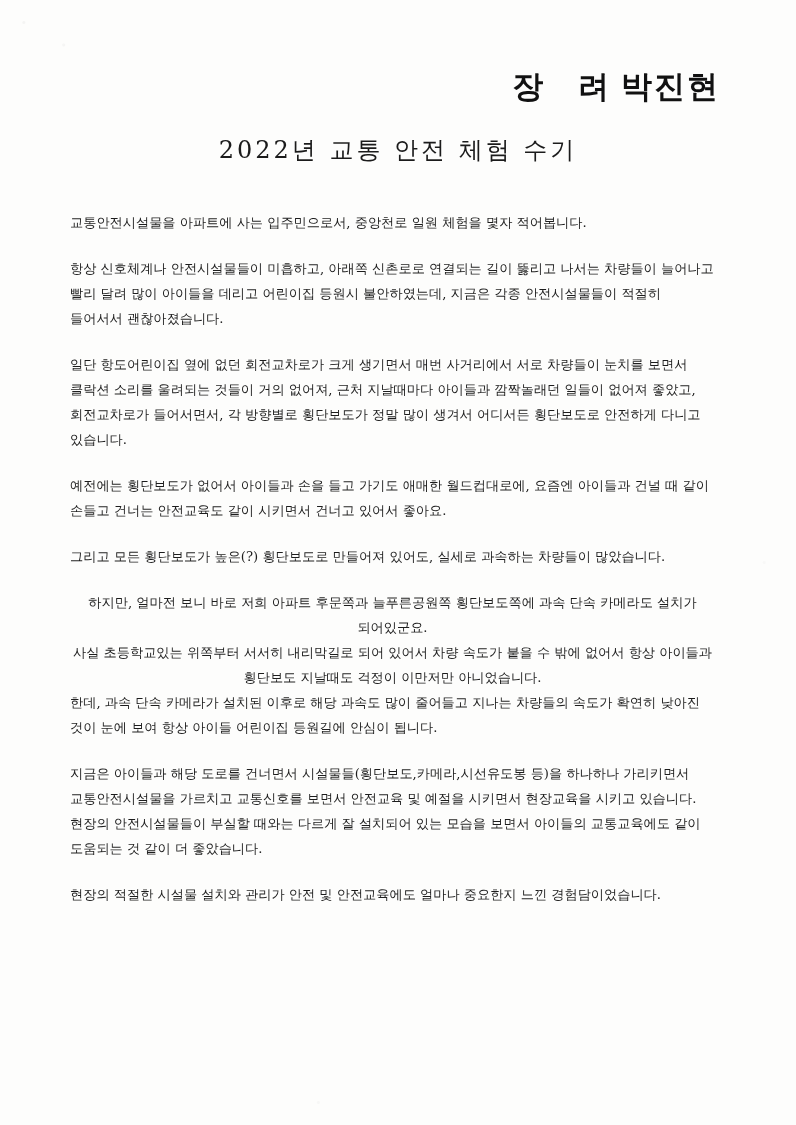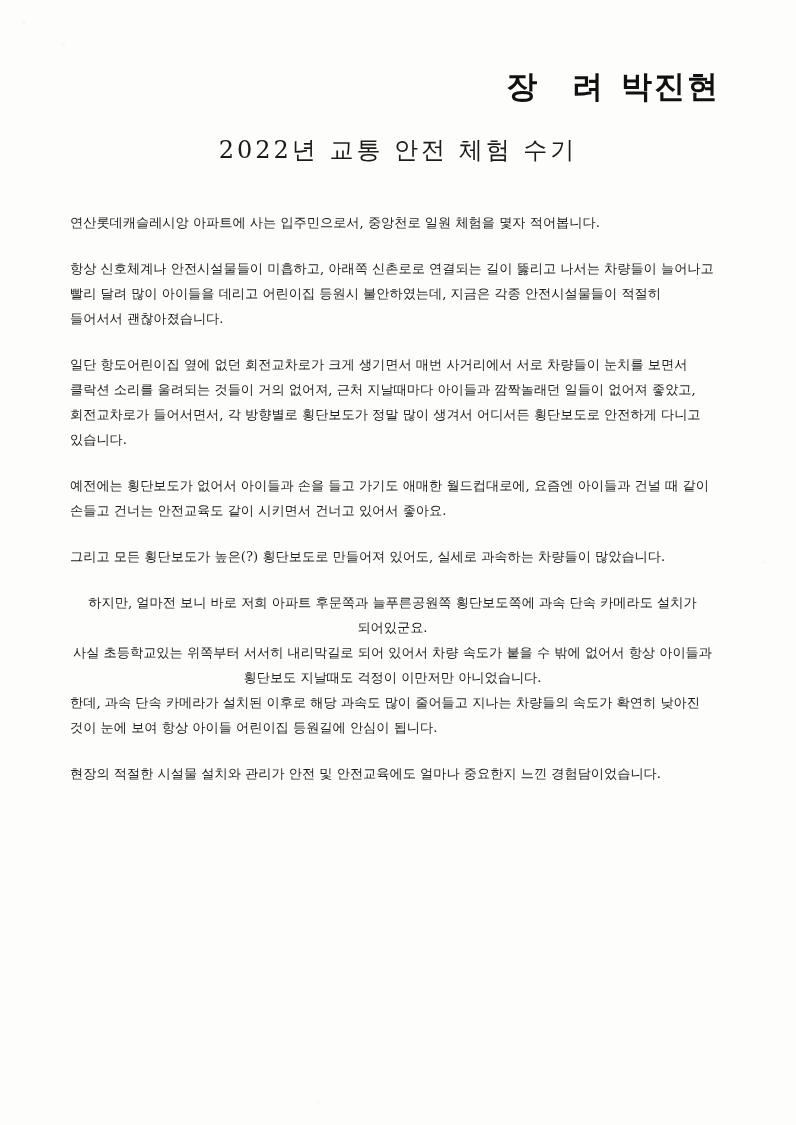--- a/index.html
+++ b/index.html
@@ -36,21 +36,20 @@
     top: 66px;
     right: 76px;
     font-size: 31px;
     letter-spacing: 2px;
     font-weight: 600;
     color: #111;
     white-space: nowrap;
   }
   .award-line .prize {
     letter-spacing: 12px;
-    margin-right: 6px;
   }
   .doc-title {
     position: absolute;
     top: 134px;
     left: 0;
     width: 796px;
     text-align: center;
     font-size: 24px;
     letter-spacing: 3px;
     color: #1b1b1b;
@@ -83,23 +82,24 @@
 <div class="page">
   <div class="scan-noise"></div>
 
   <div class="award-line">
     <span class="prize">장   려</span><span>박진현</span>
   </div>
 
   <div class="doc-title">2022년 교통 안전 체험 수기</div>
 
   <div class="body-text">
-    <p class="para">연산롯데캐슬레시앙 아파트에 사는 입주민으로서, 중앙천로 일원 체험을 몇자 적어봅니다.</p>
+    <p class="para">교통안전시설물을 아파트에 사는 입주민으로서, 중앙천로 일원 체험을 몇자 적어봅니다.</p>
     <p class="para">항상 신호체계나 안전시설물들이 미흡하고, 아래쪽 신촌로로 연결되는 길이 뚫리고 나서는 차량들이 늘어나고 빨리 달려 많이 아이들을 데리고 어린이집 등원시 불안하였는데, 지금은 각종 안전시설물들이 적절히 들어서서 괜찮아졌습니다.</p>
     <p class="para">일단 항도어린이집 옆에 없던 회전교차로가 크게 생기면서 매번 사거리에서 서로 차량들이 눈치를 보면서 클락션 소리를 울려되는 것들이 거의 없어져, 근처 지날때마다 아이들과 깜짝놀래던 일들이 없어져 좋았고, 회전교차로가 들어서면서, 각 방향별로 횡단보도가 정말 많이 생겨서 어디서든 횡단보도로 안전하게 다니고 있습니다.</p>
     <p class="para">예전에는 횡단보도가 없어서 아이들과 손을 들고 가기도 애매한 월드컵대로에, 요즘엔 아이들과 건널 때 같이 손들고 건너는 안전교육도 같이 시키면서 건너고 있어서 좋아요.</p>
     <p class="para">그리고 모든 횡단보도가 높은(?) 횡단보도로 만들어져 있어도, 실세로 과속하는 차량들이 많았습니다.</p>
     <p class="para tight">하지만, 얼마전 보니 바로 저희 아파트 후문쪽과 늘푸른공원쪽 횡단보도쪽에 과속 단속 카메라도 설치가 되어있군요.</p>
     <p class="para tight">사실 초등학교있는 위쪽부터 서서히 내리막길로 되어 있어서 차량 속도가 붙을 수 밖에 없어서 항상 아이들과 횡단보도 지날때도 걱정이 이만저만 아니었습니다.</p>
     <p class="para">한데, 과속 단속 카메라가 설치된 이후로 해당 과속도 많이 줄어들고 지나는 차량들의 속도가 확연히 낮아진 것이 눈에 보여 항상 아이들 어린이집 등원길에 안심이 됩니다.</p>
+    <p class="para">지금은 아이들과 해당 도로를 건너면서 시설물들(횡단보도,카메라,시선유도봉 등)을 하나하나 가리키면서 교통안전시설물을 가르치고 교통신호를 보면서 안전교육 및 예절을 시키면서 현장교육을 시키고 있습니다. 현장의 안전시설물들이 부실할 때와는 다르게 잘 설치되어 있는 모습을 보면서 아이들의 교통교육에도 같이 도움되는 것 같이 더 좋았습니다.</p>
     <p class="para">현장의 적절한 시설물 설치와 관리가 안전 및 안전교육에도 얼마나 중요한지 느낀 경험담이었습니다.</p>
   </div>
 </div>
 
 </body></html>

